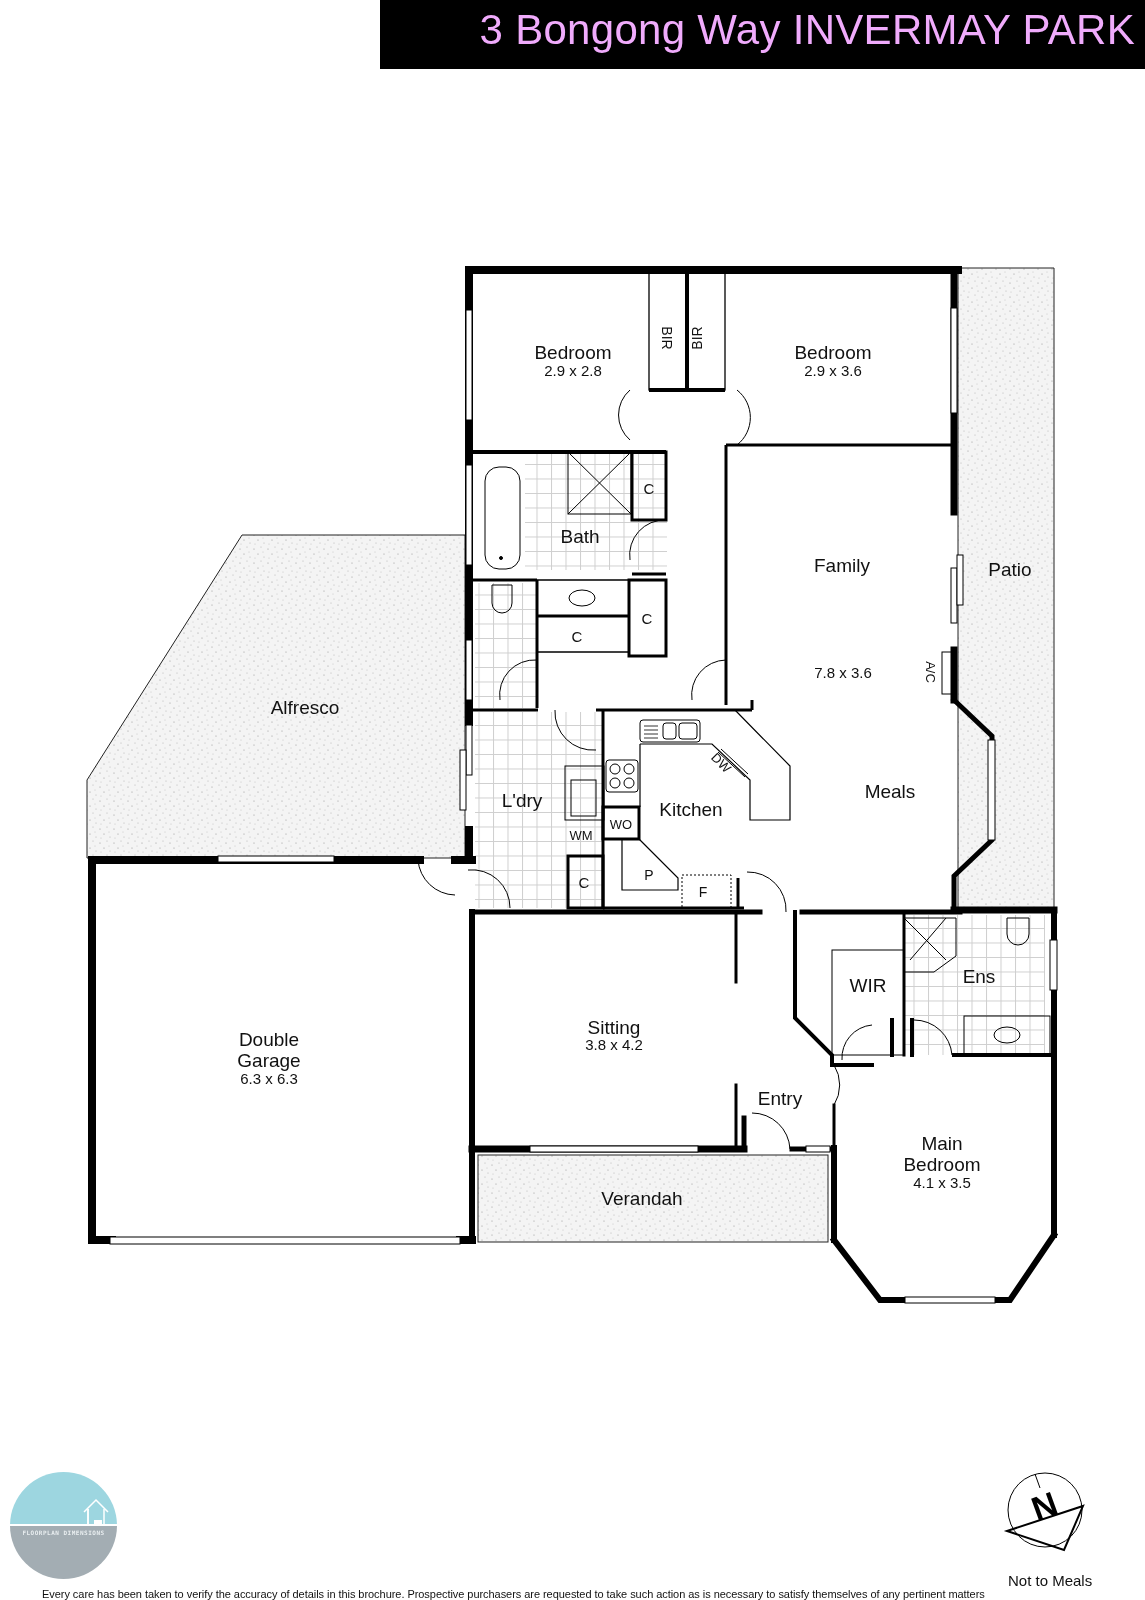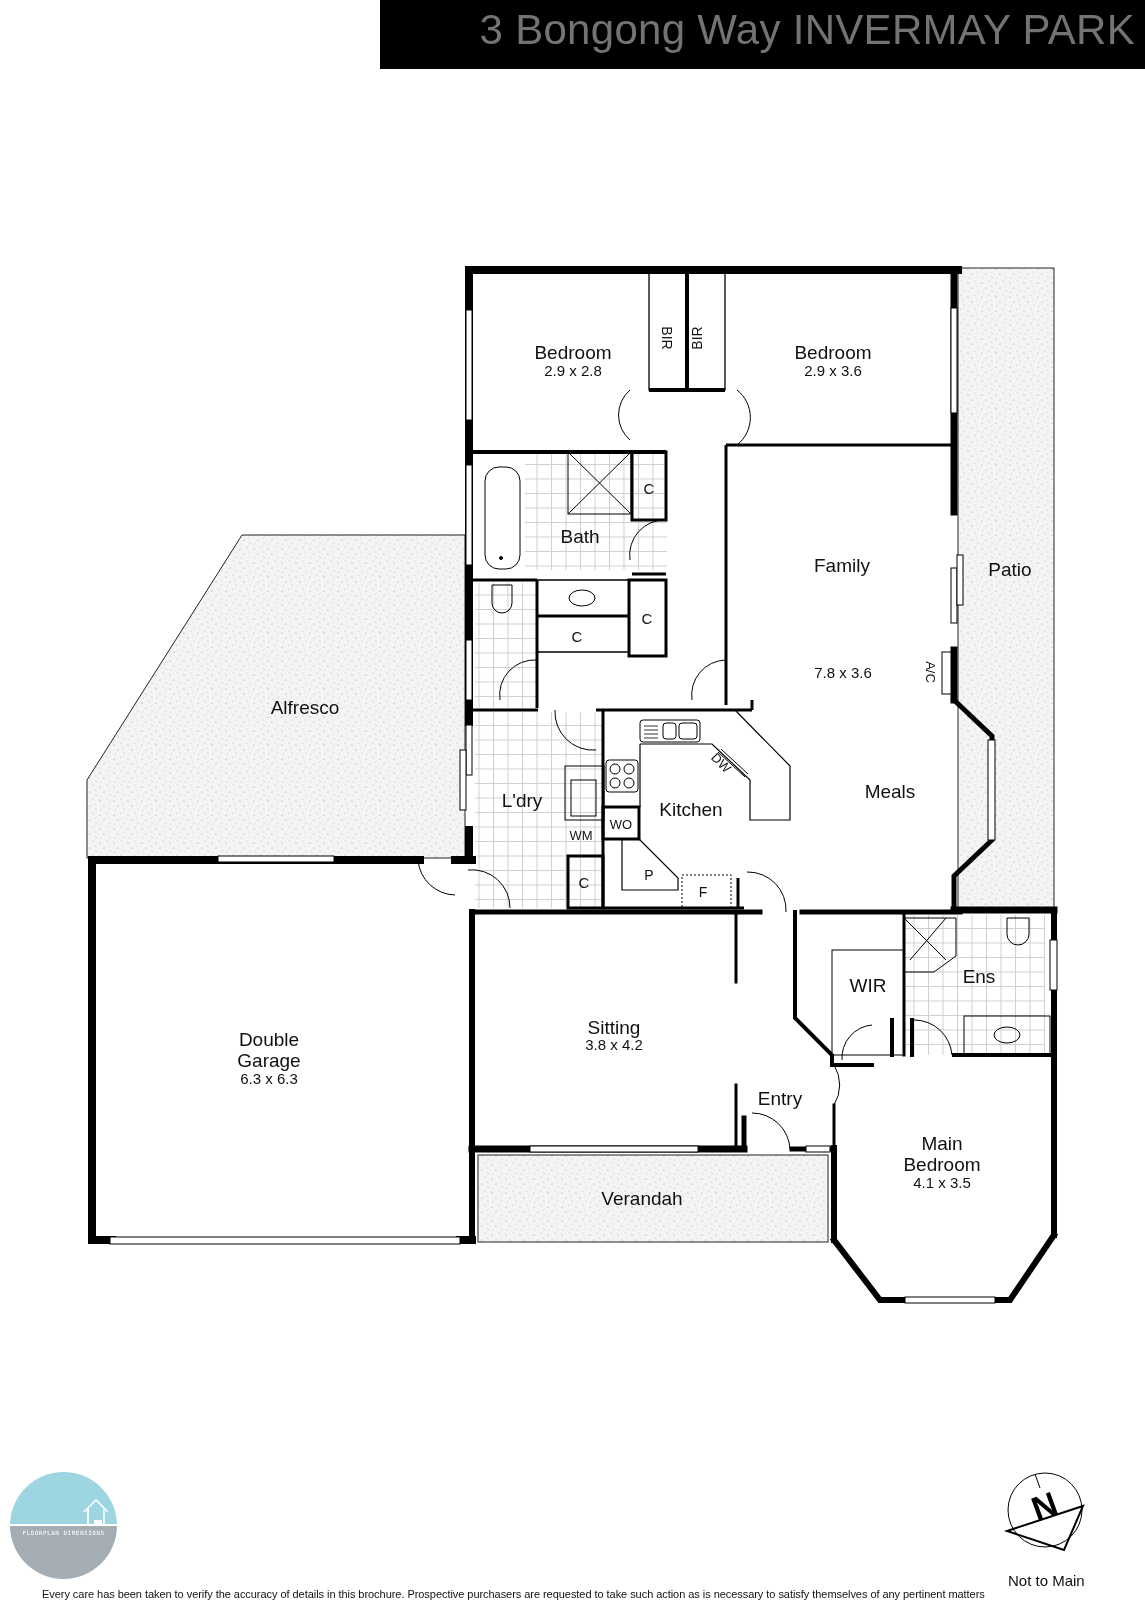--- a/index.html
+++ b/index.html
@@ -1,18 +1,18 @@
 <!DOCTYPE html>
 <html><head>
 <meta charset="utf-8">
 <style>
   html, body { margin:0; padding:0; background:#ffffff; }
   body { width:1145px; height:1600px; position:relative; overflow:hidden; font-family:"Liberation Sans", sans-serif; }
   .title-bar { position:absolute; left:380px; top:0; width:765px; height:69px; background:#000; }
-  .title-text { position:absolute; right:10px; top:6px; color:#737373; font-size:42px; letter-spacing:0.3px; white-space:nowrap; }
+  .title-text { position:absolute; right:10px; top:6px; color:#f0abfc; font-size:42px; letter-spacing:0.3px; white-space:nowrap; }
   svg.plan { position:absolute; left:0; top:0; }
   .room-label { font-family:"Liberation Sans", sans-serif; fill:#111; }
   .logo { position:absolute; left:10px; top:1472px; width:107px; height:107px; border-radius:50%; overflow:hidden; }
   .logo-top { position:absolute; left:0; top:0; width:100%; height:52px; background:#9dd6e0; }
   .logo-bottom { position:absolute; left:0; top:54px; width:100%; height:53px; background:#a3adb3; }
   .logo-text { position:absolute; left:0; top:57px; width:100%; text-align:center; color:#e9eef0; font-family:"DejaVu Sans Mono", monospace; font-size:6px; font-weight:bold; letter-spacing:0.5px; }
   .compass { position:absolute; left:1003px; top:1468px; width:85px; height:85px; }
   .not-to-scale { position:absolute; left:1008px; top:1572px; font-size:15px; color:#111; white-space:nowrap; }
   .disclaimer { position:absolute; left:42px; top:1588px; font-size:11px; color:#111; white-space:nowrap; letter-spacing:-0.05px; }
 </style>
@@ -273,14 +273,14 @@
   <div class="logo-text">FLOORPLAN DIMENSIONS</div>
 </div>
 
 <svg class="compass" viewBox="0 0 85 85">
   <circle cx="42" cy="42" r="37" fill="none" stroke="#000" stroke-width="1"></circle>
   <line x1="32" y1="6" x2="37" y2="20" stroke="#000" stroke-width="1"></line>
   <polygon points="4,63 80,38 61,82" fill="none" stroke="#000" stroke-width="2"></polygon>
   <text x="42" y="50" font-size="34" font-weight="bold" text-anchor="middle" transform="rotate(-20 42 40)" font-family="Liberation Sans, sans-serif">N</text>
 </svg>
 
-<div class="not-to-scale">Not to Main</div>
+<div class="not-to-scale">Not to Meals</div>
 <div class="disclaimer">Every care has been taken to verify the accuracy of details in this brochure. Prospective purchasers are requested to take such action as is necessary to satisfy themselves of any pertinent matters</div>
 
 </body></html>

